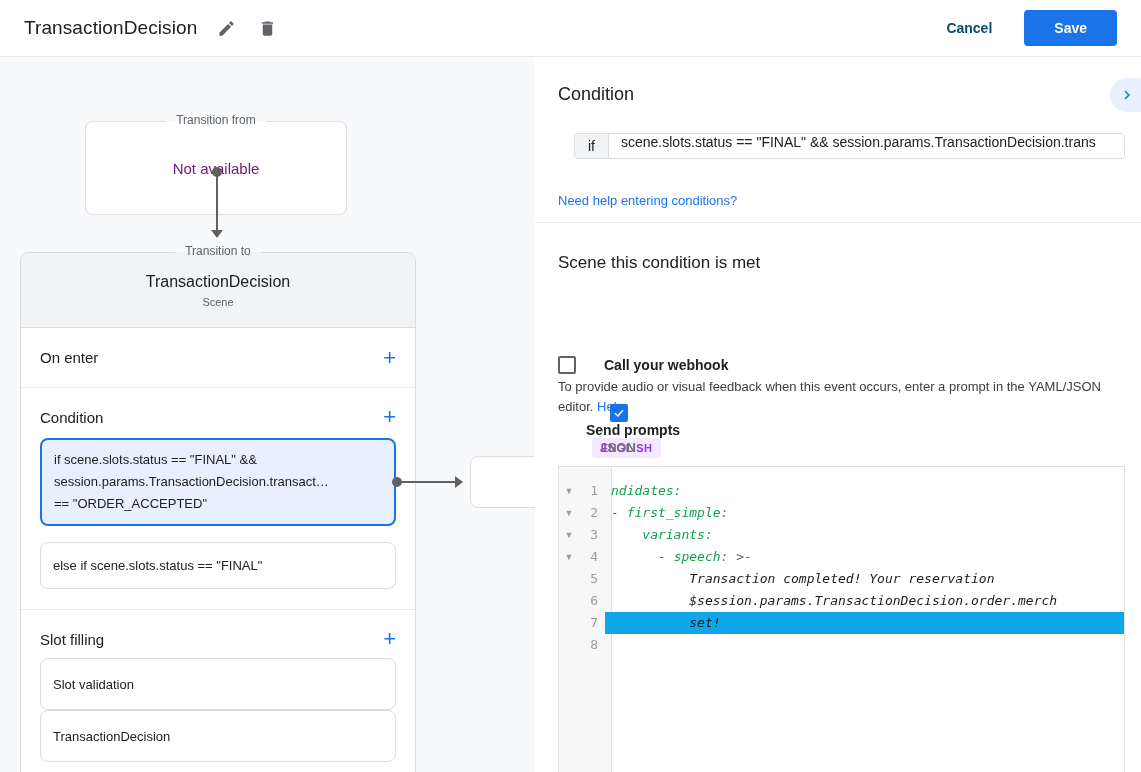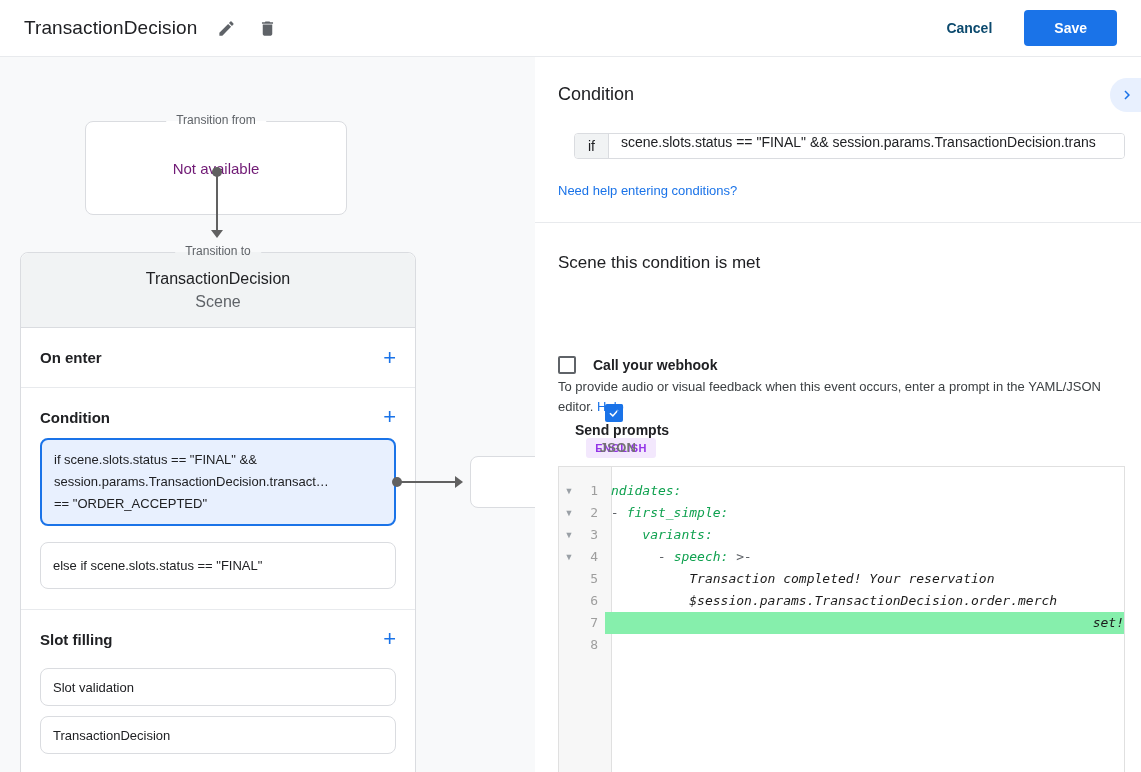--- a/index.html
+++ b/index.html
@@ -36,38 +36,38 @@
   .v-dot { position:absolute; left:212px; top:110px; width:10px; height:10px; border-radius:50%; background:#616161; }
   .v-line { position:absolute; left:216px; top:115px; width:2px; height:58px; background:#616161; }
   .v-head { position:absolute; left:211px; top:173px; width:0; height:0;
     border-left:6px solid transparent; border-right:6px solid transparent; border-top:8px solid #616161; }
 
   .to-card { position:absolute; left:20px; top:195px; width:396px; height:600px;
     background:#fff; border:1px solid #dadce0; border-radius:8px; }
   .to-header { background:#f1f3f4; border-radius:8px 8px 0 0; height:75px; border-bottom:1px solid #dadce0;
     display:flex; flex-direction:column; align-items:center; justify-content:center; gap:5px; }
   .to-title { font-size:16px; color:#202124; }
-  .to-sub { font-size:16px; color:#5f6368; }
+  .to-sub { font-size:11px; color:#5f6368; }
 
   .row-section { display:flex; align-items:center; justify-content:space-between;
     height:60px; padding:0 19px; border-bottom:1px solid #e8eaed; }
-  .section-label { font-size:15px; color:#202124;font-weight:bold; }
+  .section-label { font-size:15px; color:#202124; }
   .plus-btn { background:none; border:none; color:#1a73e8; font-size:22px; font-weight:400;
     line-height:1; cursor:pointer; font-family:inherit; }
 
   .cond-section { padding:10px 19px 20px; border-bottom:1px solid #e8eaed; }
   .slot-section { padding:10px 19px 0; }
   .section-head { display:flex; align-items:center; justify-content:space-between; height:38px; }
 
   .cond-card-selected { border:2px solid #1a73e8; background:#e8f0fe; border-radius:8px;
     padding:9px 12px; font-size:13px; line-height:22px; color:#202124; margin-top:2px; cursor:pointer; }
   .cond-card { border:1px solid #dadce0; background:#fff; border-radius:8px;
     padding:15px 12px; font-size:13px; color:#202124; margin-top:16px; cursor:pointer; }
-  .slot-card { border:1px solid #dadce0; background:#fff; border-radius:8px; height:38px;
-    display:flex; align-items:center; padding:0 12px; font-size:13px; margin-top:10px; cursor:pointer; }
+  .slot-card { border:1px solid #dadce0; background:#fff; border-radius:8px; height:52px;
+    display:flex; align-items:center; padding:0 12px; font-size:13px; cursor:pointer; }
 
   .h-dot { position:absolute; left:392px; top:420px; width:10px; height:10px; border-radius:50%; background:#616161; }
   .h-line { position:absolute; left:397px; top:424px; width:58px; height:2px; background:#616161; }
   .h-head { position:absolute; left:455px; top:419px; width:0; height:0;
     border-top:6px solid transparent; border-bottom:6px solid transparent; border-left:8px solid #616161; }
   .partial-node { position:absolute; left:470px; top:399px; width:90px; height:52px;
     background:#fff; border:1px solid #dadce0; border-radius:8px; }
 
   
   .panel { position:absolute; top:57px; left:535px; width:606px; height:715px; background:#fff;
@@ -78,33 +78,33 @@
     display:flex; align-items:center; justify-content:flex-start; padding-left:8px; }
   .collapse-btn svg { fill:#1a73e8; width:18px; height:18px; }
 
   .if-row { position:absolute; left:23px; right:16px; top:76px; height:26px;
     border:1px solid #dadce0; border-radius:4px; display:flex; background:#fff; overflow:hidden;margin-left:16px; }
   .if-prefix { width:34px; background:#f1f3f4; border-right:1px solid #dadce0;
     display:flex; align-items:center; justify-content:center; font-size:14px; color:#202124; }
   .if-input { flex:1; border:none; outline:none; padding:0 12px; font-size:14px; color:#202124;
     font-family:inherit; white-space:nowrap; overflow:hidden; background:#fff; }
 
-  .link { color:#1a73e8; font-size:13px; text-decoration:none; cursor:pointer; }
+  .link { color:#1a73e8; font-size:13px; text-decoration:none; cursor:pointer;margin-top:10px; }
   .help-link { position:absolute; left:23px; top:126px; }
 
   .panel-divider { position:absolute; left:0; right:0; top:165px; height:1px; background:#e8eaed; }
 
   .when-title { position:absolute; left:23px; top:196px; font-size:17px; color:#202124; }
 
   .check-row { position:absolute; left:23px; display:flex; align-items:center; }
   .cb { width:18px; height:18px; border-radius:2px; flex:0 0 auto; cursor:pointer; }
   .cb-off { border:2px solid #5f6368; background:#fff; }
   .cb-on { background:#1a73e8; display:flex; align-items:center; justify-content:center; }
   .cb-on svg { width:14px; height:14px; fill:none; stroke:#fff; stroke-width:2.6; }
-  .check-label { margin-left:17px; font-size:14px; font-weight:700; color:#202124; }
+  .check-label { margin-left:28px; font-size:14px; font-weight:700; color:#202124; }
   .lang-badge { margin-left:15px; background:#f3e8fd; color:#9334e6; font-size:11px; font-weight:700;
     padding:4px 9px; border-radius:3px; letter-spacing:.4px; }
 
   .prompt-desc { position:absolute; left:23px; top:320px; width:560px; font-size:13px;
     line-height:20px; color:#3c4043; }
 
   .tabs { position:absolute; left:23px; top:372px; display:flex; }
   .tab { width:120px; height:37px; display:flex; align-items:center; justify-content:center;
     font-size:13px; font-weight:700; cursor:pointer; letter-spacing:.3px; }
   .tab-active { background:#e8f0fe; color:#1a73e8; border-radius:6px 6px 0 0; }
@@ -113,21 +113,21 @@
   .editor { position:absolute; left:23px; right:16px; top:409px; height:330px;
     border:1px solid #e0e0e0; background:#fff; }
   .gutter-bg { position:absolute; left:0; top:0; bottom:0; width:53px; background:#f7f7f7;
     border-right:1px solid #e0e0e0; }
   .editor-lines { position:relative; padding-top:13px; }
   .ed-row { display:flex; height:22px; font-family:"DejaVu Sans Mono", monospace; font-size:13px; }
   .ed-fold { width:20px; text-align:center; color:#9aa0a6; font-size:9px; line-height:22px;
     font-family:"Liberation Sans", sans-serif; cursor:pointer; }
   .ed-num { width:26px; text-align:right; color:#9e9e9e; line-height:22px; padding-right:7px; }
   .ed-code { flex:1; white-space:pre; overflow:hidden; line-height:22px; padding-left:6px;font-style:italic; }
-  .ed-row.hl .ed-code { background:#86efac;text-align:right; }
+  .ed-row.hl .ed-code { background:#0ea5e9; }
   .tok-k { color:#0fa14f; }
   .tok-d { color:#5f6368; }
   .tok-t { color:#1b1b1b; }
 </style>
 </head>
 <body>
 
 <div class="appbar">
   <span class="appbar-title">TransactionDecision</span>
   <button class="icon-btn">

